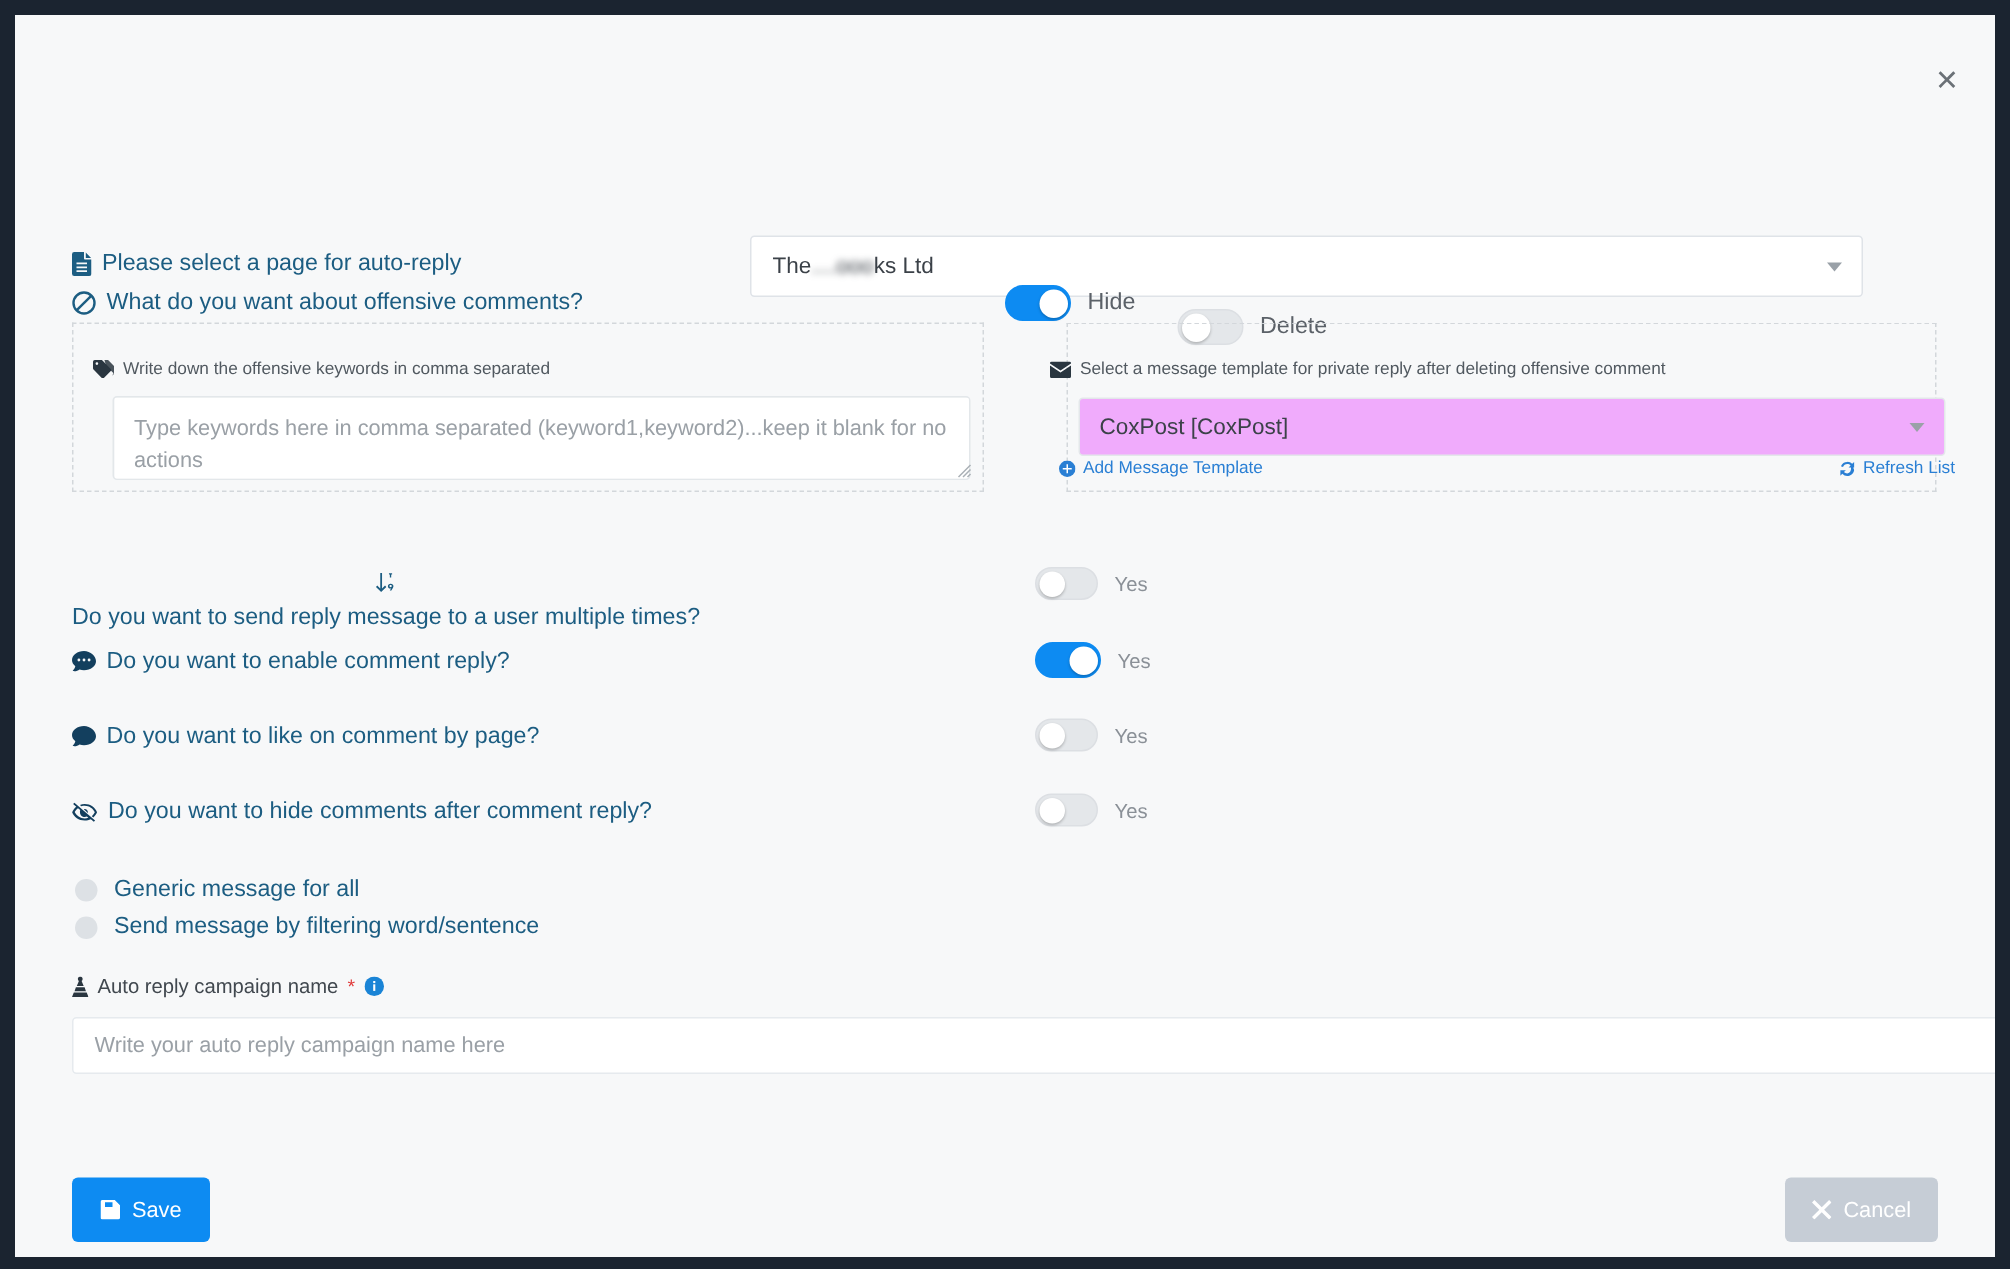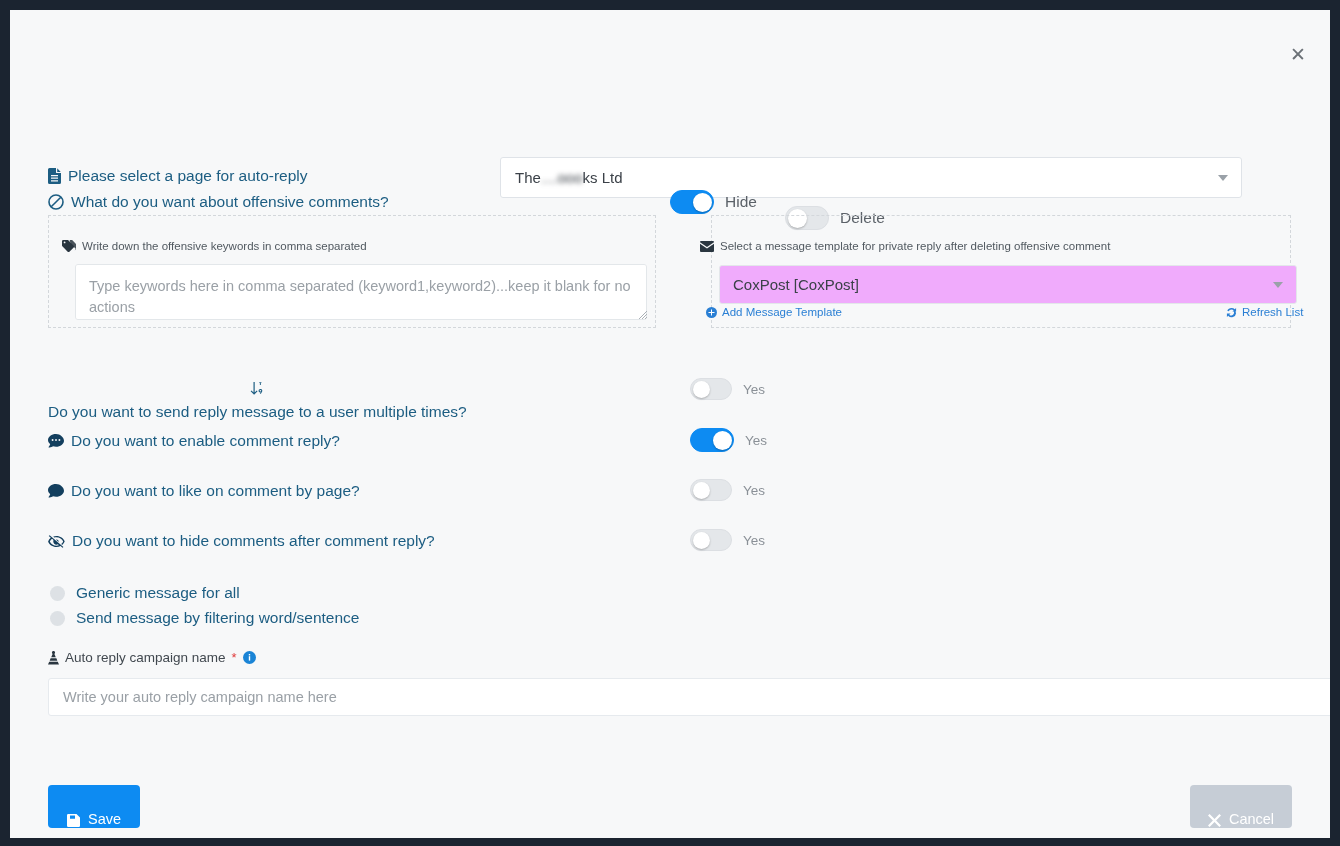--- a/index.html
+++ b/index.html
@@ -196,21 +196,21 @@
     padding: 0 14px;
     font-family: "Liberation Sans", sans-serif;
     outline: none;
   }
   .camp-input::placeholder { color: #9aa0a6; }
   .ta::placeholder { color: #9aa0a6; }
 
   
   .btn {
     position: absolute;
-    display: flex; align-items: flex-end; justify-content: center;
+    display: flex; align-items: center; justify-content: center;
     gap: 8px;
     border: none; border-radius: 4px;
     font-size: 14.5px;
     cursor: pointer;
     font-family: "Liberation Sans", sans-serif;
   }
   .btn-save {
     left: 38px; top: 775px;
     width: 92px; height: 43px;
     background: #0d8bf2;

